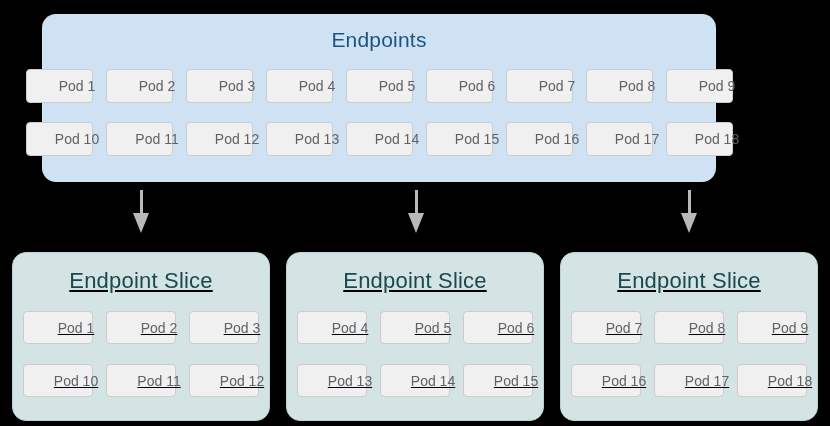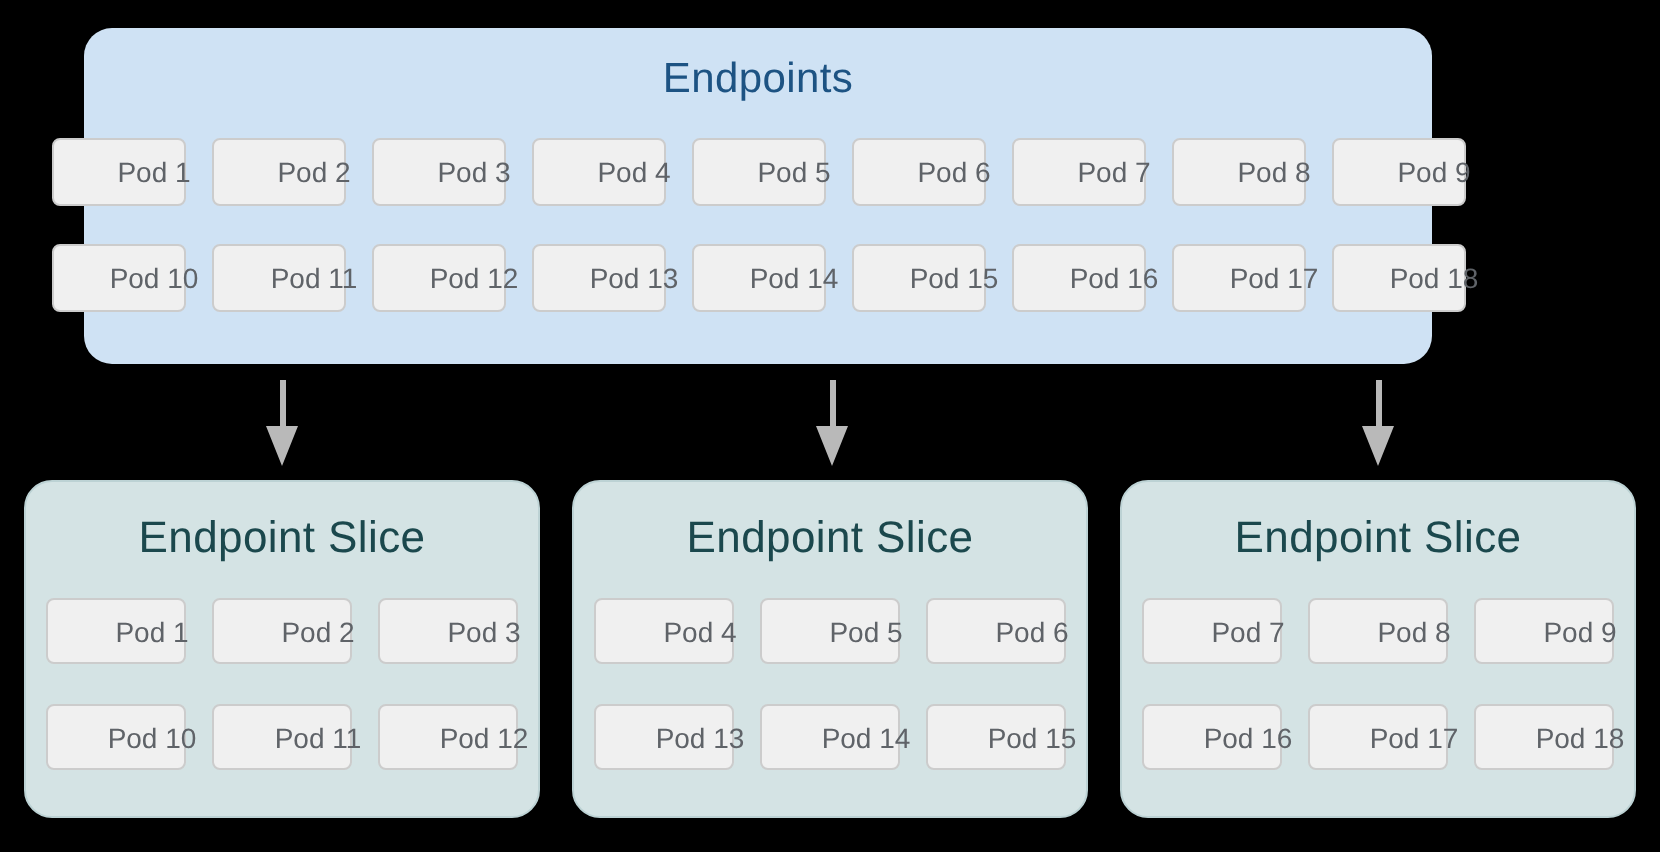--- a/index.html
+++ b/index.html
@@ -65,26 +65,27 @@
     border-left: 8px solid transparent;
     border-right: 8px solid transparent;
     border-top: 20px solid #b9b9b9;
   }
   .arrow-1 { left: 133px; }
   .arrow-2 { left: 408px; }
   .arrow-3 { left: 681px; }
   
   .slice-box {
     position: absolute;
-    top: 240px;
+    top: 252px;
     width: 258px; height: 169px;
     background: #d4e3e4;
     border: 1px solid #bcd2d4;
     border-radius: 14px;
     box-sizing: border-box;
+    text-decoration: underline;
   }
   .slice-1 { left: 12px; }
   .slice-2 { left: 286px; }
   .slice-3 { left: 560px; }
   .slice-title {
     margin-top: 13px;
     line-height: 30px;
     text-align: center;
     font-size: 22px;
     font-weight: 500;

